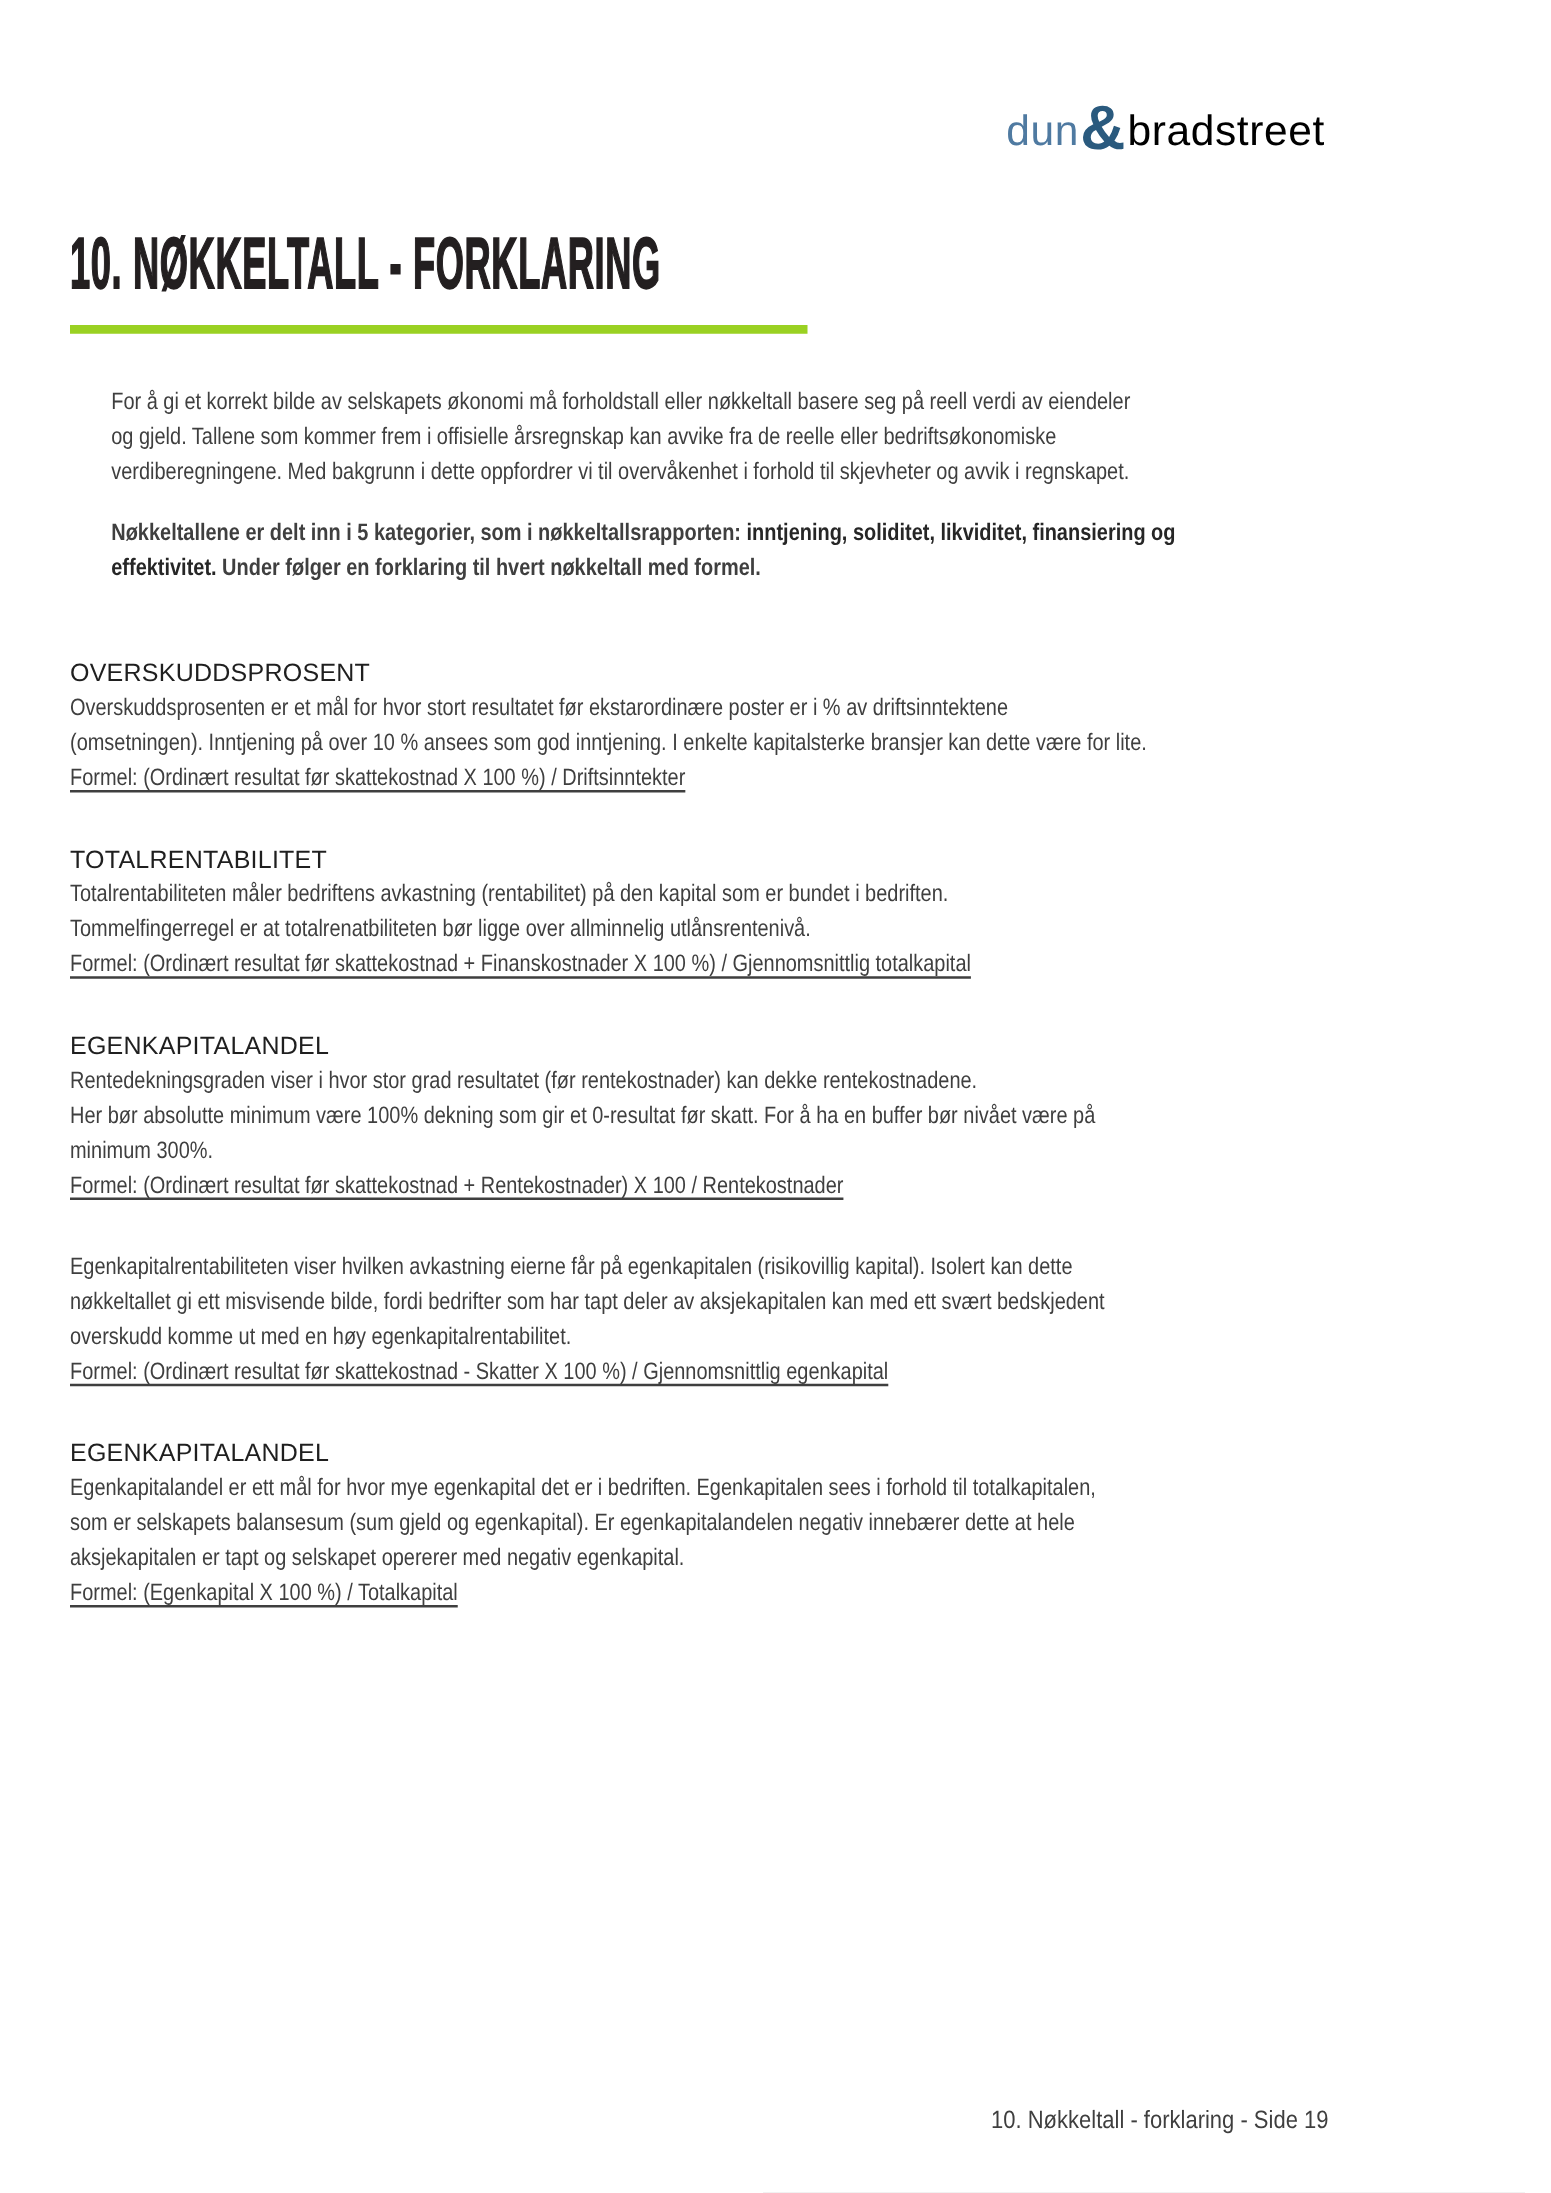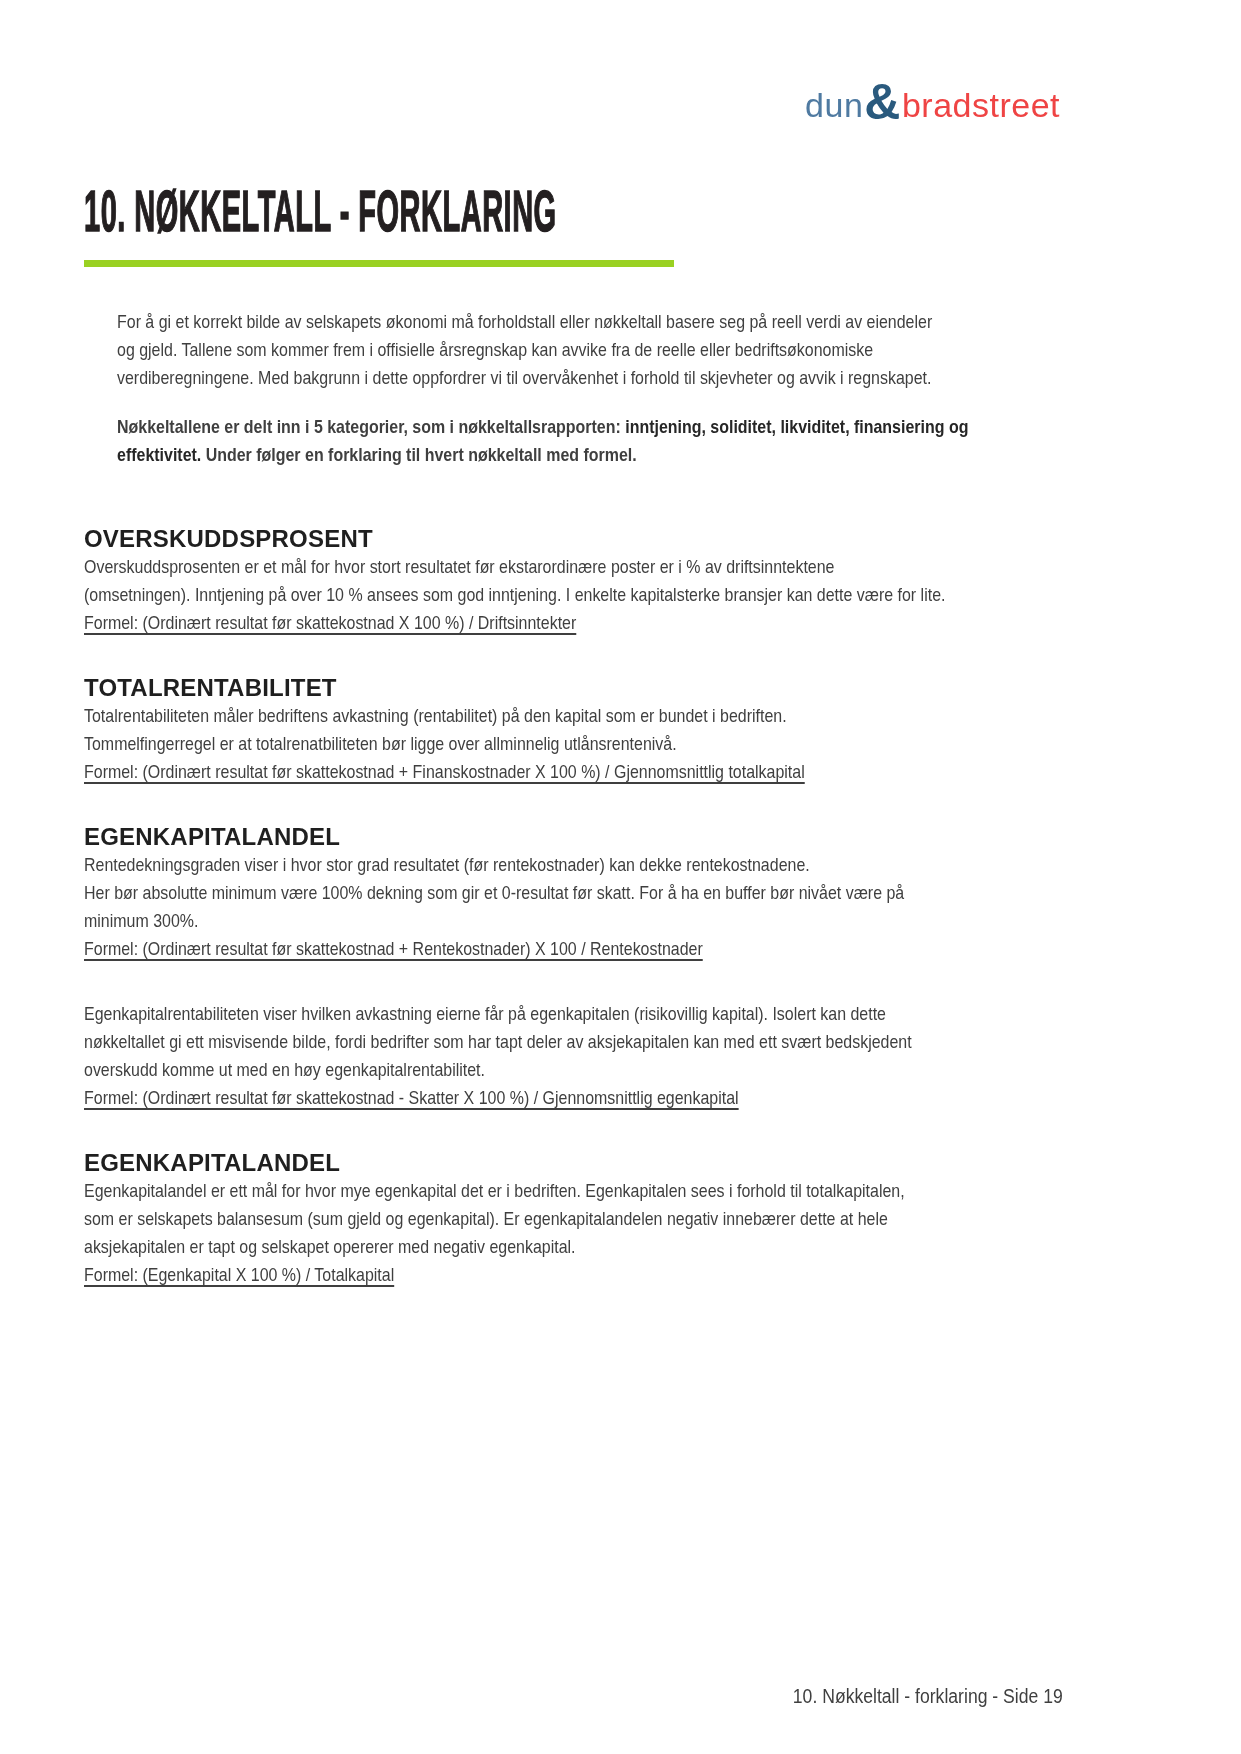--- a/index.html
+++ b/index.html
@@ -15,24 +15,24 @@
   
   .logo {
     position:absolute; top:80px; right:181px;
     display:flex; align-items:center;
     font-size:34px; letter-spacing:0.5px;
     line-height:1;
     user-select:none;
   }
   .logo .dun  { color:#4f7aa1; }
   .logo .amp  { color:#2a5a7e; font-size:50px; font-weight:600; margin:0 1px; position:relative; top:-3px; }
-  .logo .brad { color:#ef4444; }
+  .logo .brad { color:#000000; }
 
   
-  .content { position:absolute; left:84px; top:182px; width:1100px; }
+  .content { position:absolute; left:56px; top:182px; width:1100px; }
 
   .title {
     margin:0;
     font-size:58px; line-height:58px;
     font-weight:bold;
     color:#231f20;
     letter-spacing:1px;
     white-space:nowrap;
     transform:scaleX(0.50);
     transform-origin:0 50%;
@@ -53,22 +53,22 @@
     color:#3f3f3f;
     white-space:nowrap;
     transform:scaleX(0.84);
     transform-origin:0 50%;
   }
   .tline b { color:#262626; }
 
   .section { margin-top:37px; }
   .section.first { margin-top:56px; }
   .section .heading {
-    font-size:24px; line-height:28px;
-    font-weight:bold;
+    font-size:20px; line-height:28px;
+    font-weight:normal;
     color:#1f1f1f;
     letter-spacing:0.2px;
   }
   .formula {
     text-decoration:underline;
     text-underline-offset:4px;
     text-decoration-thickness:1.5px;
   }
 
   .footer {

